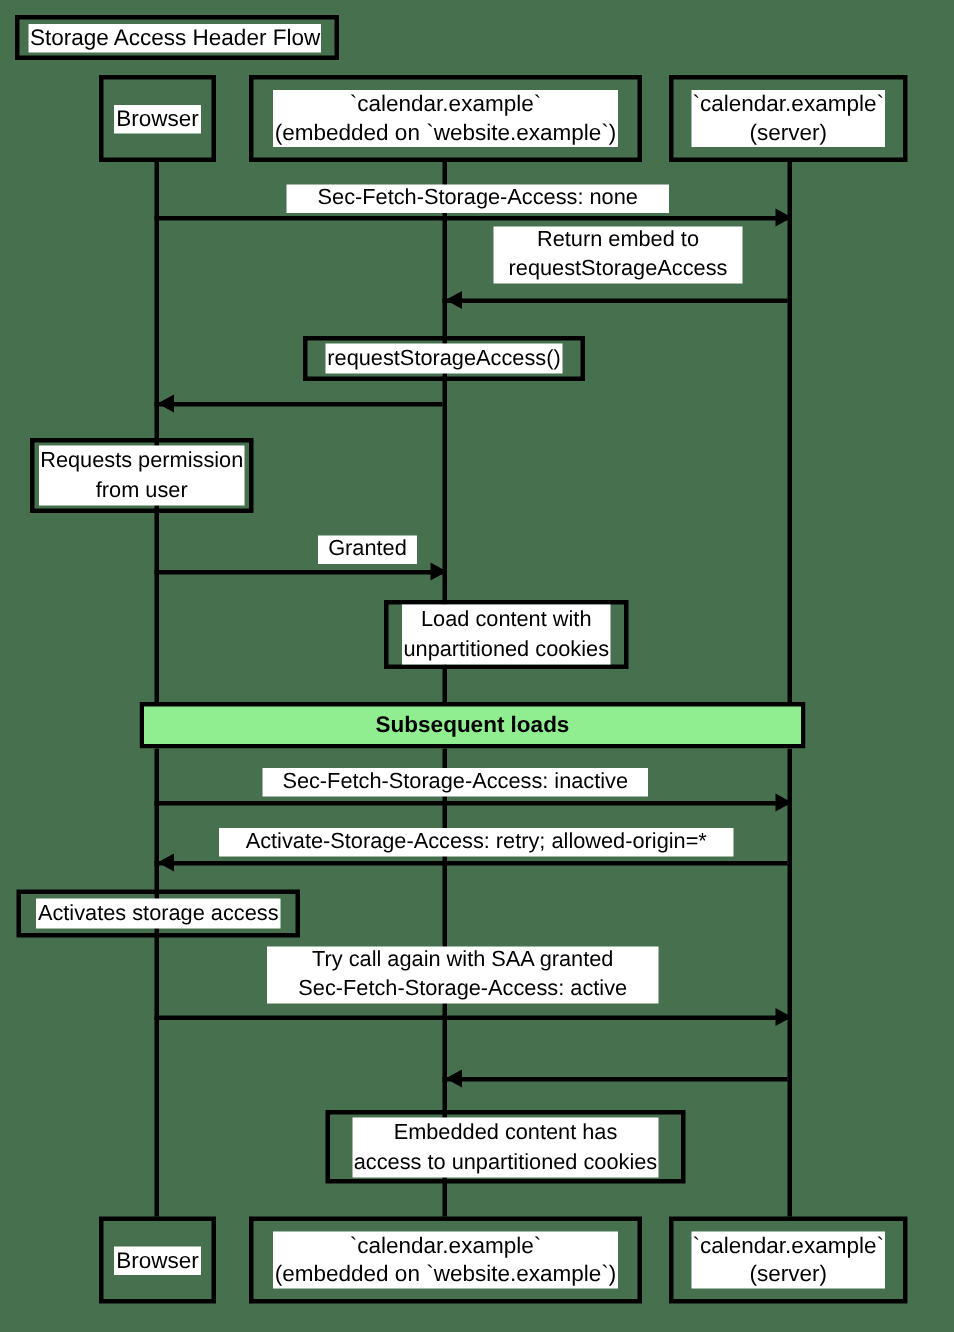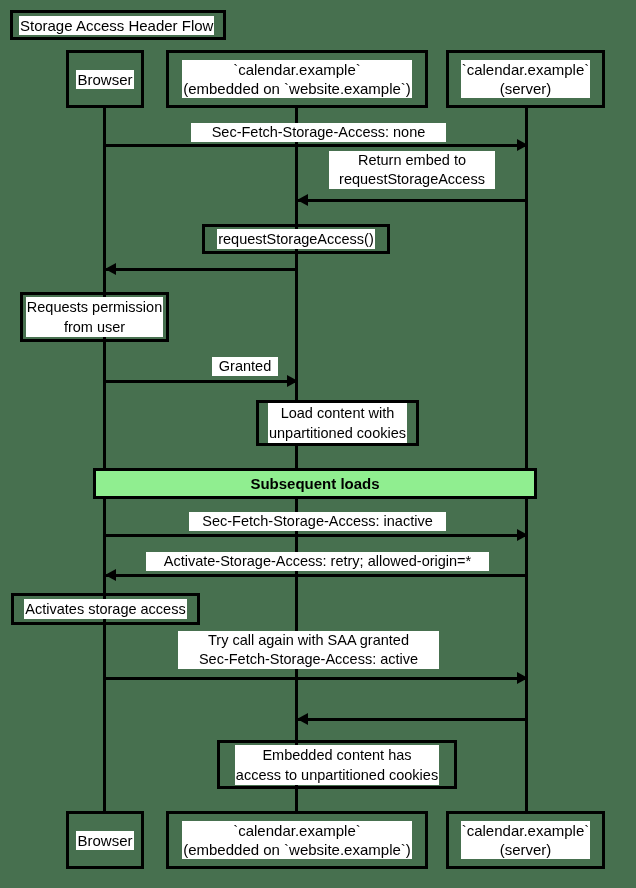--- a/index.html
+++ b/index.html
@@ -202,21 +202,21 @@
     <span class="note-label">Load content with
 unpartitioned cookies</span>
   </div>
 
   <div class="section-band" style="left:93px; top:468px; width:444px; height:31px; background:#90ee90;">
     <span class="section-label">Subsequent loads</span>
   </div>
 
   <div class="msg-line" style="left:103px; top:534px; width:422px;"></div>
   <div class="arrowhead right" style="left:517px; top:529px;"></div>
-  <div class="msg-label" style="left:189px; top:512px; width:255px;">Sec-Fetch-Storage-Access: inactive</div>
+  <div class="msg-label" style="left:175px; top:512px; width:255px;">Sec-Fetch-Storage-Access: inactive</div>
 
   <div class="msg-line" style="left:103px; top:574px; width:422px;"></div>
   <div class="arrowhead left" style="left:105px; top:569px;"></div>
   <div class="msg-label" style="left:146px; top:552px; width:341px;">Activate-Storage-Access: retry; allowed-origin=*</div>
 
   <div class="note-box" style="left:11px; top:593px; width:189px; height:32px;">
     <span class="note-label">Activates storage access</span>
   </div>
 
   <div class="msg-label" style="left:178px; top:631px; width:259px;">Try call again with SAA granted

